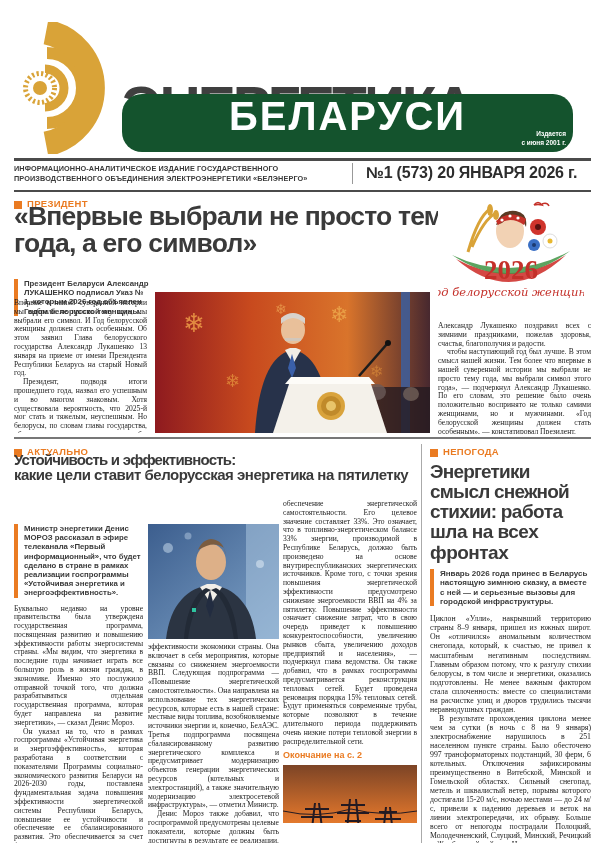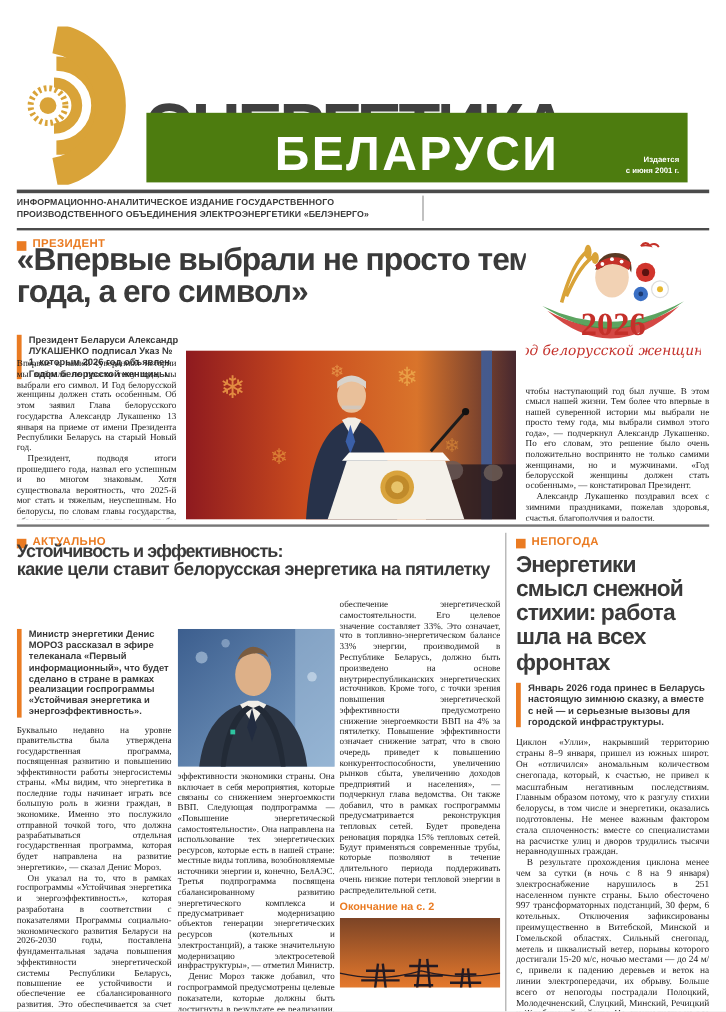--- a/index.html
+++ b/index.html
@@ -3,21 +3,21 @@
 <meta charset="utf-8">
 <style>
   html,body{margin:0;padding:0;background:#e9e9e9;}
   .page{position:relative;width:605px;height:843px;background:#fff;margin:0 auto;
         overflow:hidden;font-family:"Liberation Sans",sans-serif;color:#2e2e2e;}
   .abs{position:absolute;}
   .rule{position:absolute;background:#4b4b4b;}
   
   .title-top{font-weight:bold;font-size:57px;line-height:70px;color:#3f3f3f;
              letter-spacing:-3px;white-space:nowrap;margin-top:48px;}
-  .orange-box{background:#4d7c0f;display:flex;align-items:flex-end;justify-content:center;}
+  .orange-box{background:#14532d;display:flex;align-items:flex-start;justify-content:center;border-radius:20px;}
   .title-bottom{font-weight:bold;font-size:40px;color:#fff;letter-spacing:2px;white-space:nowrap;}
   .since{position:absolute;right:7px;bottom:5px;font-size:6.5px;font-weight:bold;
          color:#fff;text-align:right;line-height:1.3;}
   .publisher{font-size:7.3px;font-weight:bold;color:#3a3a3a;line-height:1.4;letter-spacing:.1px;}
   .issue{font-size:16px;font-weight:bold;color:#2d2d2d;white-space:nowrap;letter-spacing:-.2px;}
   
   .seclabel{display:flex;align-items:flex-end;gap:5px;color:#ea7b22;
             font-weight:bold;font-size:9.5px;letter-spacing:.3px;}
   .seclabel .sq{width:8px;height:8px;background:#ea7b22;flex:0 0 auto;}
   .headline{font-weight:bold;color:#3a3a3a;letter-spacing:-.8px;}
@@ -56,20 +56,21 @@
     </span>
   </div>
 
   <div class="rule" style="left:14px;top:158px;width:577px;height:3px;"></div>
 
   <div class="abs publisher" style="left:14px;top:164px;width:330px;">
     <span>ИНФОРМАЦИОННО-АНАЛИТИЧЕСКОЕ ИЗДАНИЕ ГОСУДАРСТВЕННОГО</span><br>
     <span>ПРОИЗВОДСТВЕННОГО ОБЪЕДИНЕНИЯ ЭЛЕКТРОЭНЕРГЕТИКИ «БЕЛЭНЕРГО»</span>
   </div>
   <div class="vrule" style="left:352px;top:163px;height:21px;background:#999;"></div>
+  <div class="abs issue" style="left:366px;top:164px;">№1 (573) 20 ЯНВАРЯ 2026 г.</div>
 
   <div class="rule" style="left:14px;top:190px;width:577px;height:2px;"></div>
 
   <div class="abs seclabel" style="left:14px;top:198px;">
     <span class="sq"></span>
     <span>ПРЕЗИДЕНТ</span>
   </div>
 
   <h1 class="abs headline" style="left:14px;top:203px;width:450px;margin:0;font-size:26.5px;line-height:1.02;">«Впервые выбрали не просто тему года, а его символ»</h1>
 
@@ -132,22 +133,22 @@
     <circle cx="112" cy="44" r="7" fill="#fff" stroke="#ddd"></circle>
       <circle cx="112" cy="44" r="2.5" fill="#e8b830"></circle>
     <circle cx="96" cy="48" r="6" fill="#3a6fc4"></circle>
       <circle cx="96" cy="48" r="2" fill="#1c3a70"></circle>
     <path d="M96,8 q4,-5 8,0 q-4,-1 -8,0 M104,7 q5,-2 7,2" stroke="#c43028" stroke-width="1.5" fill="none"></path>
     <text x="73" y="82" text-anchor="middle" font-family="Liberation Serif,serif" font-weight="bold" font-size="27" fill="#c4302a">2026</text>
     <text x="73" y="99" text-anchor="middle" font-family="DejaVu Serif,serif" font-style="italic" font-size="11.5" fill="#c4302a">Год белорусской женщины</text>
   </svg>
 
   <div class="abs body" style="left:438px;top:322px;width:153px;height:112px;overflow:hidden;">
+    <p>Александр Лукашенко поздравил всех с зимними праздниками, пожелав здоровья, счастья, благополучия и радости.</p>
     <p>чтобы наступающий год был лучше. В этом смысл нашей жизни. Тем более что впервые в нашей суверенной истории мы выбрали не просто тему года, мы выбрали символ этого года», — подчеркнул Александр Лукашенко. По его словам, это решение было очень положительно воспринято не только самими женщинами, но и мужчинами. «Год белорусской женщины должен стать особенным», — констатировал Президент.</p>
-    <p>Александр Лукашенко поздравил всех с зимними праздниками, пожелав здоровья, счастья, благополучия и радости.</p>
 
   </div>
 
   <div class="rule" style="left:14px;top:437px;width:577px;height:2px;background:#777;"></div>
 
   <div class="abs seclabel" style="left:14px;top:446px;">
     <span class="sq"></span>
     <span>АКТУАЛЬНО</span>
   </div>
 

